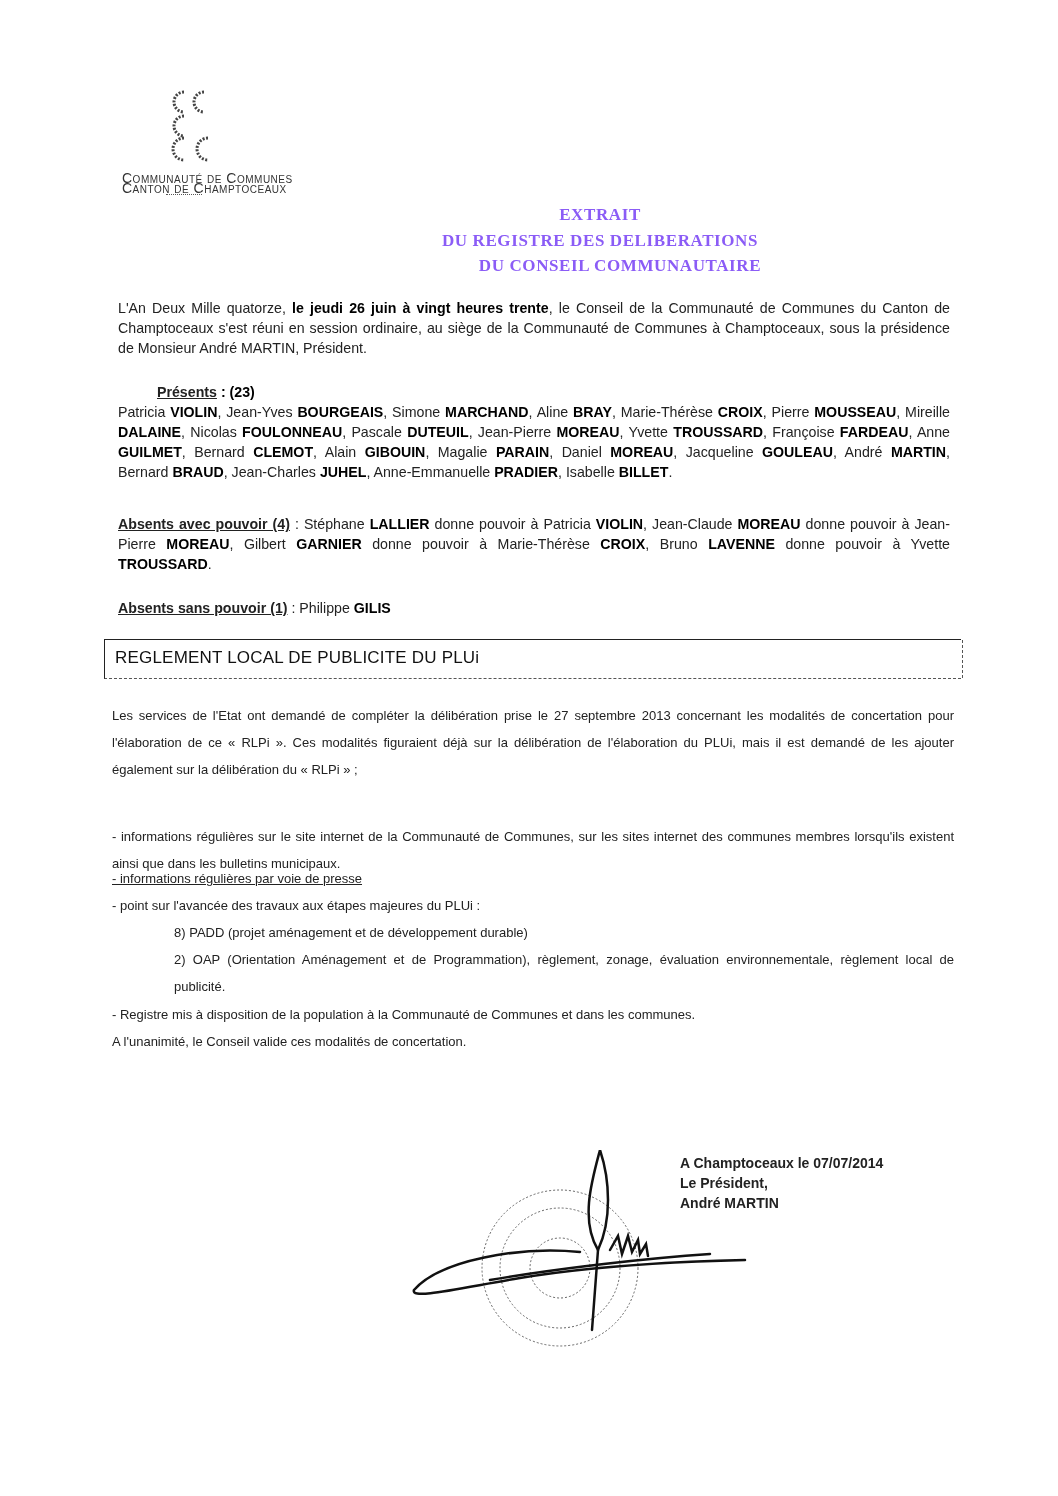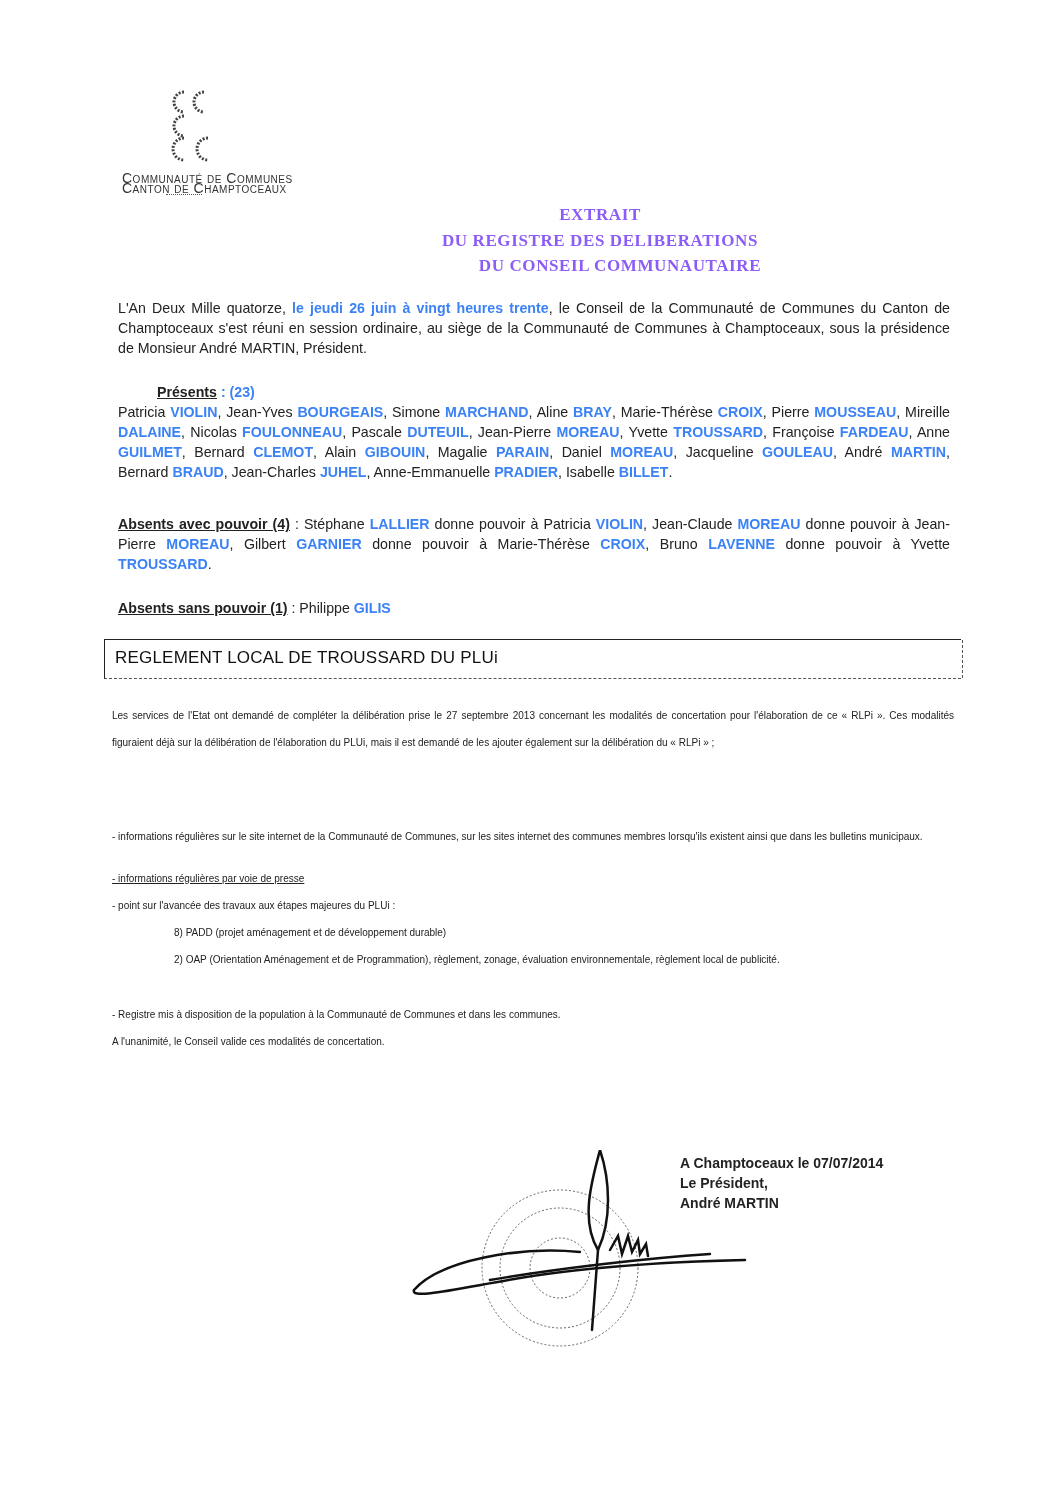--- a/index.html
+++ b/index.html
@@ -6,26 +6,26 @@
   body { width: 1058px; height: 1496px; position: relative; overflow: hidden; color: #111; font-family: "Liberation Sans", sans-serif; }
   .abs { position: absolute; }
   .logo { left: 118px; top: 86px; width: 140px; }
   .logo-mark { position: absolute; left: 40px; top: 0; width: 60px; height: 80px; }
   .logo-line1, .logo-line2 { position: absolute; left: 4px; font-size: 14px; letter-spacing: 0.5px; font-variant: small-caps; white-space: nowrap; color: #333; }
   .logo-line1 { top: 84px; }
   .logo-line2 { top: 94px; }
   .logo-rule { position: absolute; left: 48px; top: 108px; width: 36px; border-top: 1px dotted #555; }
   .title { left: 400px; width: 400px; text-align: center; font-family: "Liberation Serif", serif; font-weight: bold; font-size: 17px; letter-spacing: 0.6px; color: #8b5cf6; }
   .para { left: 118px; width: 832px; font-size: 14.2px; line-height: 20px; text-align: justify; color: #222; }
-  .para b { color: #3b82f6; }
+  .para b { color: #000000; }
   .label { text-decoration: underline; font-weight: bold; }
   .box { left: 104px; top: 639px; width: 856px; height: 38px; border-top: 1px solid #222; border-left: 1px solid #222; border-bottom: 1px dashed #555; }
   .box-right { position: absolute; right: -2px; top: 0; height: 38px; border-right: 1px dashed #555; }
   .box-title { position: absolute; left: 10px; top: 8px; font-size: 17px; color: #111; letter-spacing: 0.2px; }
-  .body2 { left: 112px; width: 842px; font-size: 10px; line-height: 27px; color: #222; }
+  .body2 { left: 112px; width: 842px; font-size: 13px; line-height: 27px; color: #222; }
   .indent { padding-left: 62px; }
   .sign { left: 680px; top: 1153px; font-size: 14px; line-height: 20px; color: #222; font-weight: bold; }
   .signature { left: 400px; top: 1150px; width: 360px; height: 200px; }
 </style>
 </head>
 <body>
 
 <div class="abs logo">
   <svg class="logo-mark" viewBox="0 0 60 80">
     <g fill="none" stroke="#444" stroke-width="3" stroke-dasharray="2 1.5">
@@ -57,21 +57,21 @@
 <div class="abs para" id="absents-avec" style="top:514px;">
   <span class="label">Absents avec pouvoir (4)</span><span> : </span><span id="proxies"><span>Stéphane <b>LALLIER</b> donne pouvoir à Patricia <b>VIOLIN</b></span>, <span>Jean-Claude <b>MOREAU</b> donne pouvoir à Jean-Pierre <b>MOREAU</b></span>, <span>Gilbert <b>GARNIER</b> donne pouvoir à Marie-Thérèse <b>CROIX</b></span>, <span>Bruno <b>LAVENNE</b> donne pouvoir à Yvette <b>TROUSSARD</b></span>.</span>
 </div>
 
 <div class="abs para" style="top:598px;">
   <span class="label">Absents sans pouvoir (1)</span><span> : </span><span>Philippe</span> <b>GILIS</b>
 </div>
 
 <div class="abs box">
   <div class="box-right"></div>
-  <div class="box-title">REGLEMENT  LOCAL DE TROUSSARD   DU  PLUi</div>
+  <div class="box-title">REGLEMENT  LOCAL DE PUBLICITE   DU  PLUi</div>
 </div>
 
 <div class="abs body2" style="top:702px; text-align:justify;">Les services de l'Etat ont demandé de compléter la délibération prise le 27 septembre 2013 concernant les modalités de concertation pour l'élaboration de ce « RLPi ». Ces modalités figuraient déjà sur la délibération de l'élaboration du PLUi, mais il est demandé de les ajouter également sur la délibération du « RLPi » ;</div>
 
 <div class="abs body2" style="top:811px; text-align:justify;margin-top:12px;">- informations régulières sur le site internet de la Communauté de Communes, sur les sites internet des communes membres lorsqu'ils existent ainsi que dans les bulletins municipaux.</div>
 <div class="abs body2" style="top:865px;text-decoration:underline;">- informations régulières par voie de presse</div>
 <div class="abs body2" style="top:892px;">- point sur l'avancée des travaux aux étapes majeures du PLUi :</div>
 <div class="abs body2 indent" style="top:919px; width:780px;">8) PADD (projet aménagement et de développement durable)</div>
 <div class="abs body2 indent" style="top:946px; width:780px; text-align:justify;">2) OAP (Orientation Aménagement et de Programmation), règlement, zonage, évaluation environnementale, règlement local de publicité.</div>
 <div class="abs body2" style="top:1001px;">- Registre mis à disposition de la population à la Communauté de Communes et dans les communes.</div>

